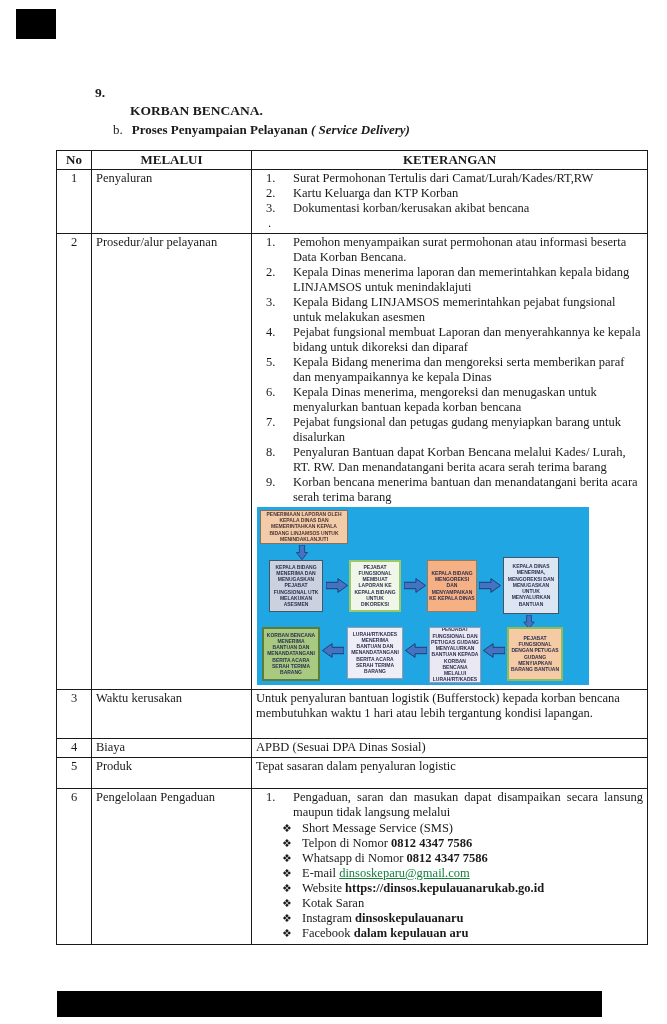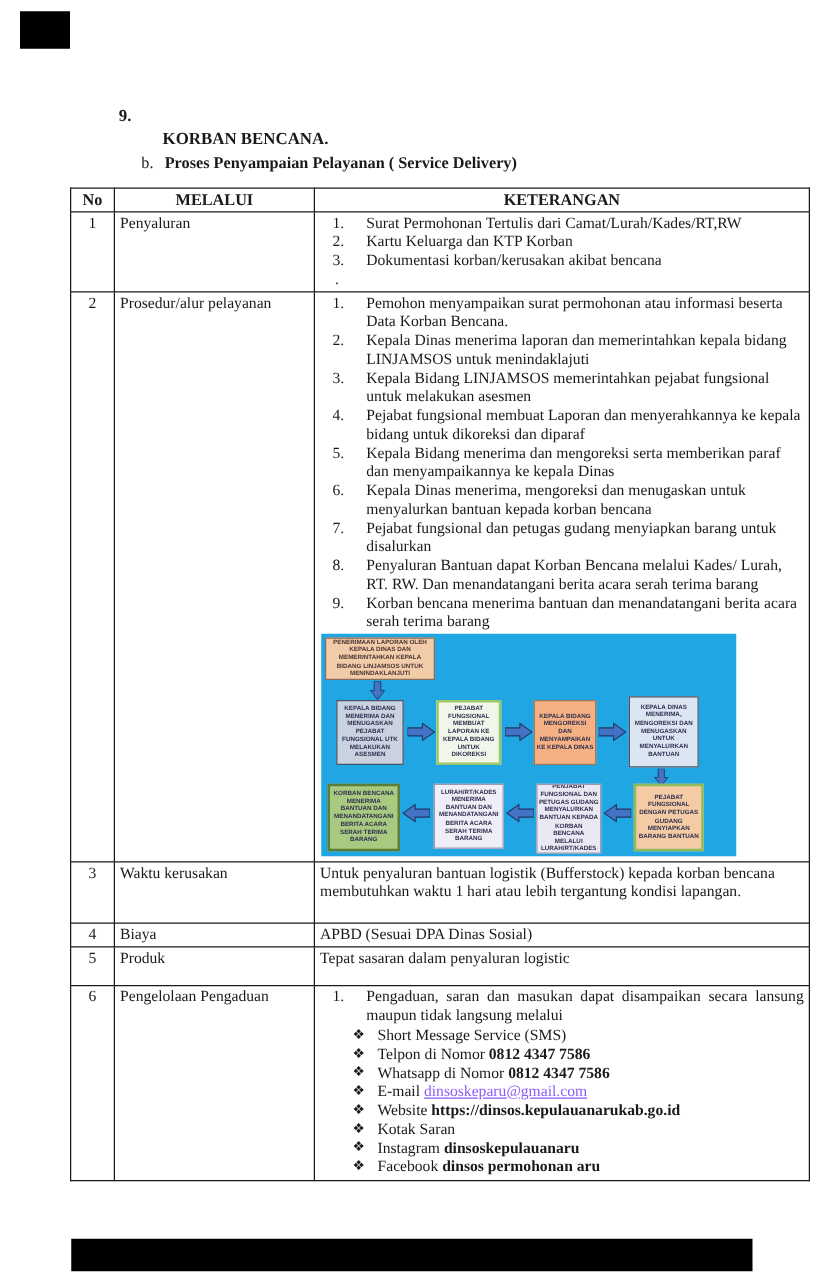--- a/index.html
+++ b/index.html
@@ -11,21 +11,21 @@
   .scan-mark { position:absolute; background:#000; }
   #mark-top { left:16px; top:9px; width:40px; height:30px; }
   #mark-bottom { left:57px; top:991px; width:545px; height:26px; }
 
   .title-block { position:absolute; left:95px; top:84px; width:540px; }
   .title-row { display:flex; font-weight:bold; font-size:13.5px; line-height:1.3; }
   .title-num { width:35px; flex:0 0 35px; }
   .sub-row { margin-left:18px; margin-top:3px; font-size:13px; line-height:1.3; }
   .sub-letter { font-weight:normal; margin-right:9px; }
   .sub-bold { font-weight:bold; }
-  .sub-italic { font-weight:bold; }
+  .sub-italic { font-weight:bold; font-style:italic; }
 
   table.main { position:absolute; left:56px; top:150px; width:591px;
     border-collapse:collapse; table-layout:fixed; }
   table.main col.c-no { width:35px; }
   table.main col.c-komp { width:160px; }
   table.main col.c-ket { width:396px; }
   table.main th, table.main td {
     border:1.5px solid #1a1a1a; vertical-align:top;
     font-size:12.5px; line-height:1.2; padding:1px 4px 2px 4px;
   }
@@ -37,21 +37,21 @@
   .num-item { display:flex; }
   .num-item .num { flex:0 0 27px; }
   .num-item .itxt { flex:1 1 auto; }
   .trailing-dot { margin-left:12px; min-height:15px; }
   .justify .itxt { text-align:justify; }
 
   .bullet-list { margin-left:26px; margin-top:1px; }
   .bullet-item { display:flex; }
   .bullet-item .glyph { flex:0 0 20px; font-size:11px; padding-top:1px; }
   .bullet-item .itxt { flex:1 1 auto; }
-  .email-link { color:#8b5cf6; text-decoration:underline; }
+  .email-link { color:#15803d; text-decoration:underline; }
 
   tr.r1 td { height:61px; }
   tr.r3 td { height:49px; }
   tr.r4 td { height:15px; }
   tr.r5 td { height:31px; }
   tr.r6 td { height:156px; }
 
   
   #diagram { position:relative; width:332px; height:178px; margin:2px 0 2px 1px; }
   .fbox {
@@ -267,19 +267,19 @@
             <div class="bullet-item">
               <span class="glyph">❖</span>
               <span class="itxt">Kotak Saran</span>
             </div>
             <div class="bullet-item">
               <span class="glyph">❖</span>
               <span class="itxt">Instagram <b>dinsoskepulauanaru</b></span>
             </div>
             <div class="bullet-item">
               <span class="glyph">❖</span>
-              <span class="itxt">Facebook <b>dinsos permohonan aru</b></span>
+              <span class="itxt">Facebook <b>dalam kepulauan aru</b></span>
             </div>
           </div>
     </td>
   </tr>
 </tbody>
   </table>
 
 </body></html>

